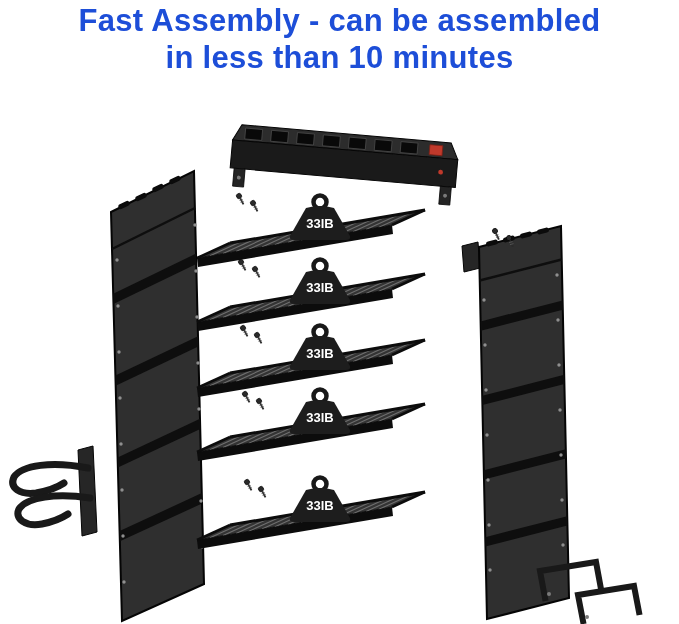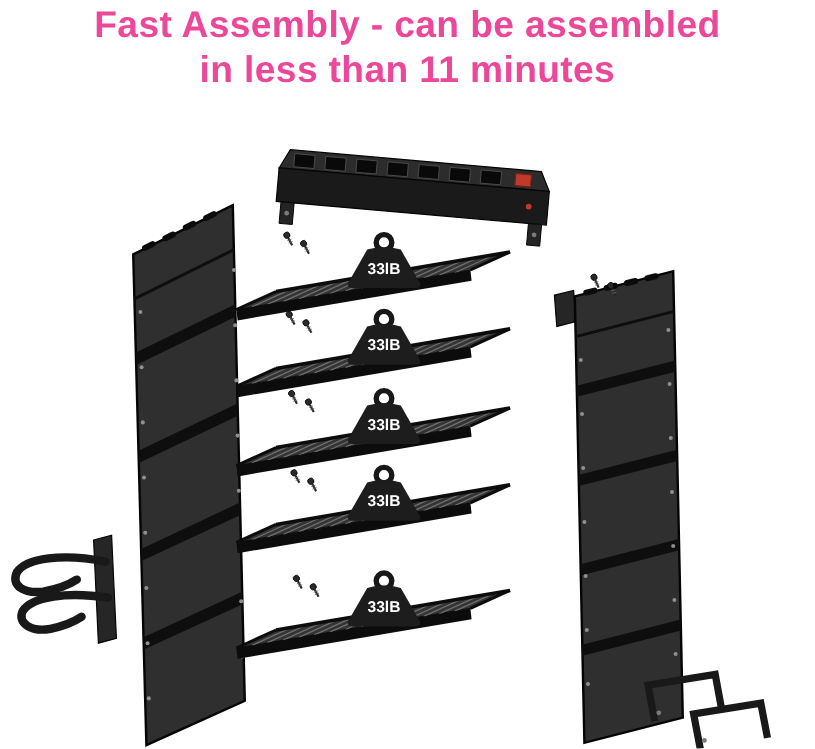--- a/index.html
+++ b/index.html
@@ -11,37 +11,37 @@
     font-family:"Liberation Sans",sans-serif;
   }
   .title{
     position:absolute;
     top:2px;left:0;right:0;
     text-align:center;
     font-weight:700;
     font-size:31px;
     line-height:1.2;
     letter-spacing:.3px;
-    color:#ec4899;
+    color:#1d4ed8;
   }
   .diagram-svg{position:absolute;left:0;top:0;}
   .weight-text{
     font-family:"Liberation Sans",sans-serif;
     font-weight:700;
     font-size:13px;
   }
 </style>
 </head>
 <body>
 
 <div class="page">
 
   <div class="title">
     <div>Fast Assembly - can be assembled</div>
-    <div>in less than 11 minutes</div>
+    <div>in less than 10 minutes</div>
   </div>
 
   <svg class="diagram-svg" width="679" height="624" viewBox="0 0 679 624" xmlns="http://www.w3.org/2000/svg">
 
     <defs>
 
       <g id="shelf">
         <polygon points="0,50 195,17 228,2 33,35" fill="#343434" stroke="#101010" stroke-width="1"></polygon>
         <line x1="13" y1="47.8" x2="46" y2="32.8" stroke="#6f6f6f" stroke-width="1.1"></line>
         <line x1="26" y1="45.6" x2="59" y2="30.6" stroke="#6f6f6f" stroke-width="1.1"></line>

